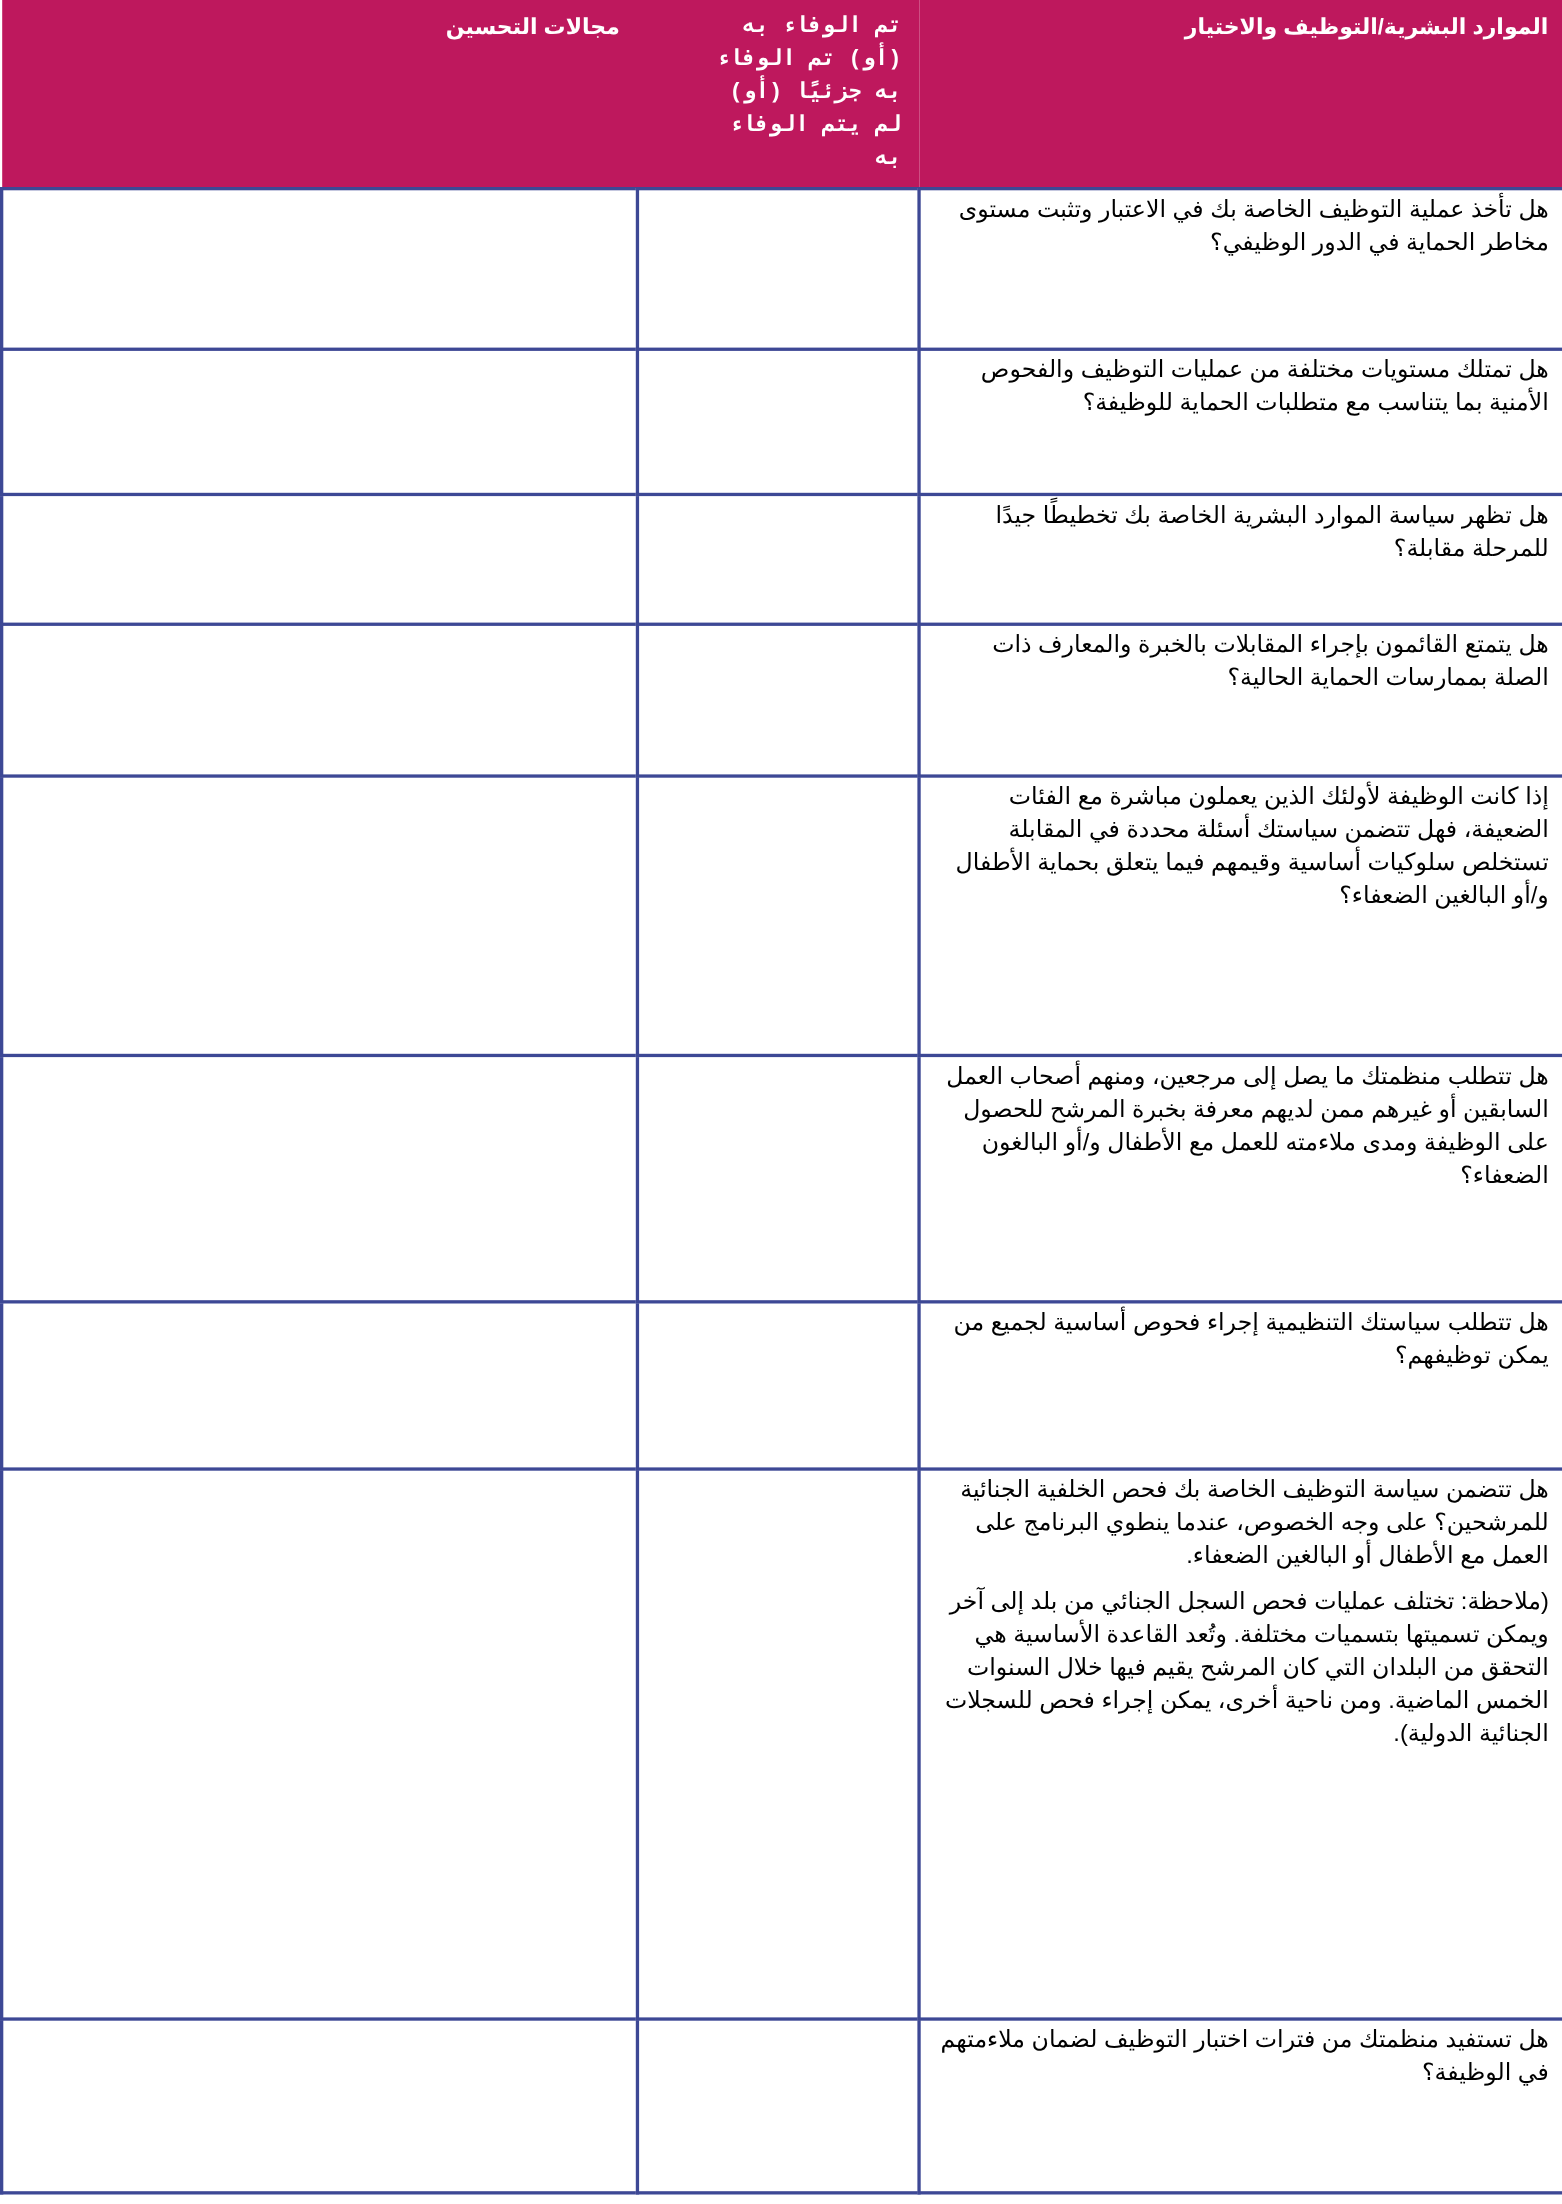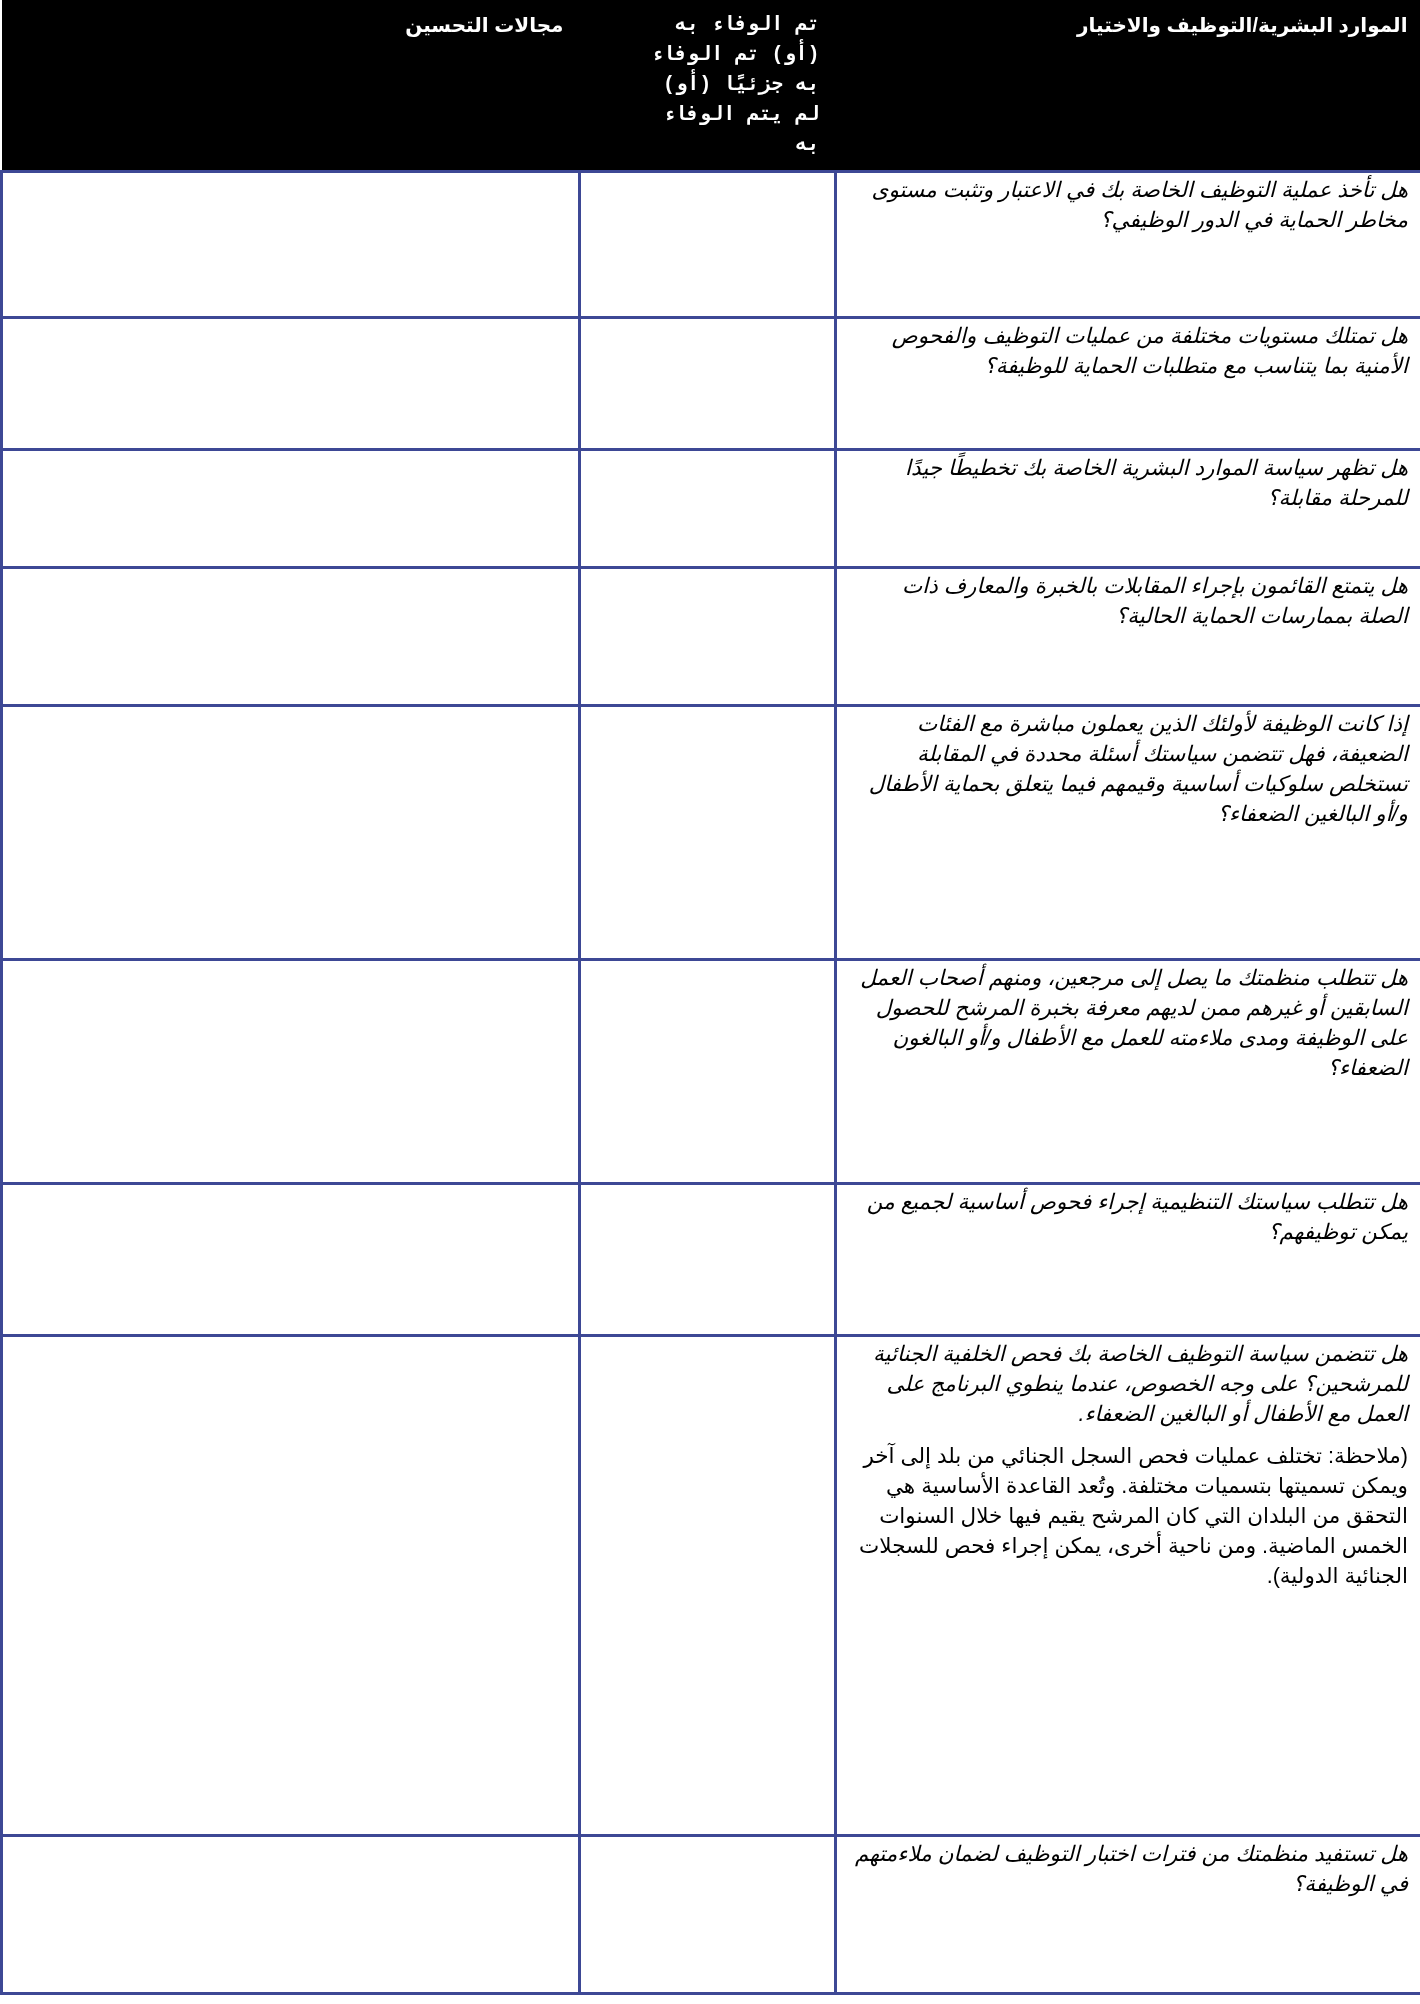--- a/index.html
+++ b/index.html
@@ -22,21 +22,21 @@
       width: 1420px;
       border-collapse: collapse;
       table-layout: fixed;
       direction: rtl;
     }
     .doc-table col.c-q { width: 586px; }
     .doc-table col.c-s { width: 256px; }
     .doc-table col.c-a { width: 578px; }
 
     .doc-table thead th {
-      background: #000000;
+      background: #be185d;
       color: #ffffff;
       font-weight: bold;
       font-size: 20px;
       line-height: 30px;
       text-align: right;
       vertical-align: top;
       padding: 10px 14px 0 0;
       height: 171px;
       box-sizing: border-box;
       border: none;
@@ -63,21 +63,20 @@
       padding: 2px 10px 0 10px;
       box-sizing: border-box;
     }
     .doc-table tbody td.q-cell {
       padding-right: 12px;
       padding-left: 12px;
     }
     .q-text {
       display: block;
       white-space: pre-line;
-      font-style: italic;
     }
     .q-note {
       display: block;
       margin-top: 12px;
       white-space: pre-line;
     }
     .answer-cell, .areas-cell {
       background: #ffffff;
       cursor: text;
     }

